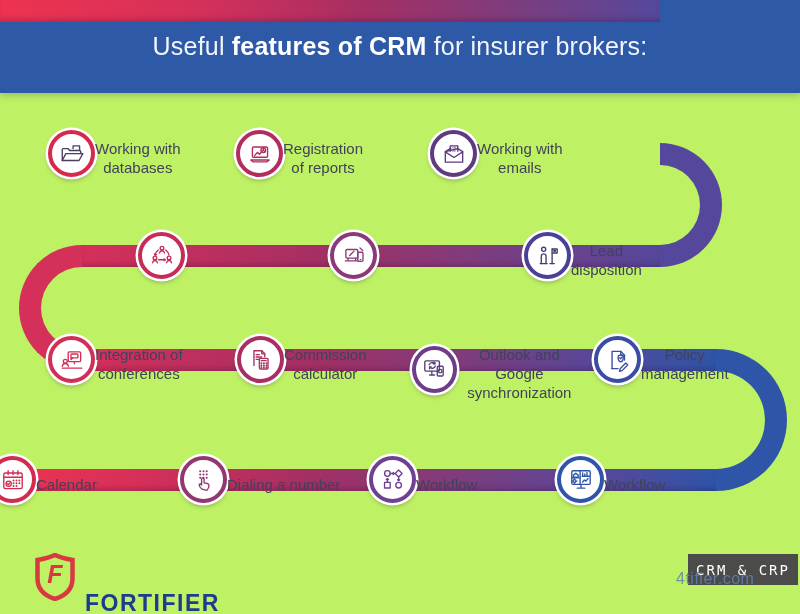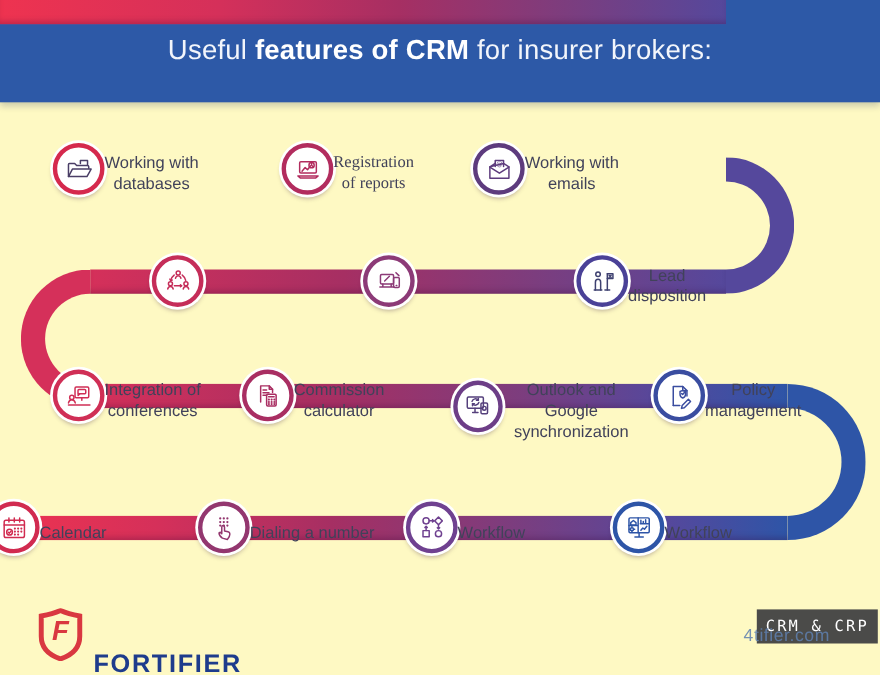--- a/index.html
+++ b/index.html
@@ -1,16 +1,16 @@
 <!DOCTYPE html>
 <html style="--c-red: #ee3350; --c-crimson: #d5305a; --c-wine: #a62f63; --c-purple: #7c3d7e; --c-indigo: #55489c; --c-blue: #2e55a7; --label-color: #41425a; --shield-color: #d93840; --logo-name-color: #1e3c8c; --logo-tagline-color: #2f6db6; --badge-bg: #4b4b49; --badge-text: #ffffff; --watermark-color: #5f80b0;"><head>
 <meta charset="utf-8">
 <style>
   html,body{margin:0;padding:0;background:#fff;font-family:"Liberation Sans",sans-serif;}
-  .page{position:relative;width:800px;height:614px;overflow:hidden;background:#fef9c3;}
+  .page{position:relative;width:800px;height:614px;overflow:hidden;background:#bef264;}
 
   
   .header{position:absolute;left:0;top:0;width:800px;height:93px;
     display:flex;align-items:center;justify-content:center;
     box-shadow:0 3px 6px rgba(20,40,80,.22);}
   .title{margin:0;font-size:25px;font-weight:400;letter-spacing:.2px;color:#f2f5fb;}
   .title .bold{font-weight:700;color:#ffffff;}
 
   
   .seg{position:absolute;box-sizing:border-box;}
@@ -187,21 +187,21 @@
   <div id="features">
       <div class="feature" style="left: 48px; top: 130px; --accent: #d5294d; --icon-color: #4a3e66;">
       <div class="circle">
         <svg class="icon-svg">
             <use href="#folder-icon"></use>
           </svg>
       </div>
       <div class="feature-label">Working with
 databases</div>
     </div>
-      <div class="feature" style="left: 256px; top: 130px; font-family: Liberation Serif, serif; --accent: #b22c5e; --icon-color: #b22c5e;">
+      <div class="feature" style="left: 236px; top: 130px; --accent: #b22c5e; --icon-color: #b22c5e;">
       <div class="circle">
         <svg class="icon-svg">
             <use href="#laptop-chart-icon"></use>
           </svg>
       </div>
       <div class="feature-label">Registration
 of reports</div>
     </div>
       <div class="feature" style="left: 430px; top: 130px; --accent: #5d3b7d; --icon-color: #5d3b7d;">
       <div class="circle">
@@ -237,21 +237,21 @@
     </div>
       <div class="feature" style="left: 48px; top: 336px; --accent: #d02f56; --icon-color: #d02f56;">
       <div class="circle">
         <svg class="icon-svg">
             <use href="#video-conference-icon"></use>
           </svg>
       </div>
       <div class="feature-label">Integration of
 conferences</div>
     </div>
-      <div class="feature" style="left: 220px; top: 336px; --accent: #a92e62; --icon-color: #a92e62;">
+      <div class="feature" style="left: 237px; top: 336px; --accent: #a92e62; --icon-color: #a92e62;">
       <div class="circle">
         <svg class="icon-svg">
             <use href="#calculator-doc-icon"></use>
           </svg>
       </div>
       <div class="feature-label">Commission
 calculator</div>
     </div>
       <div class="feature" style="left: 412px; top: 336px; --accent: #6d3e87; --icon-color: #55407c;">
       <div class="circle">

